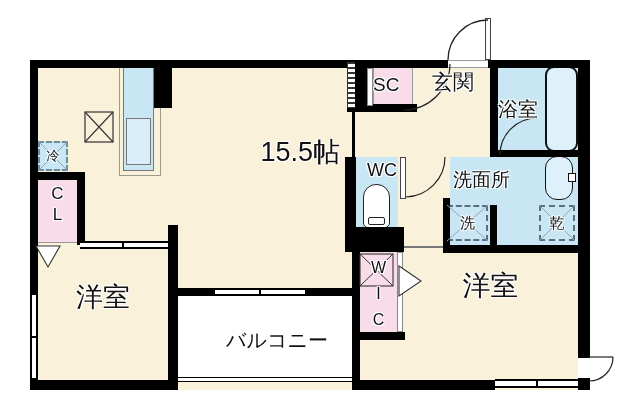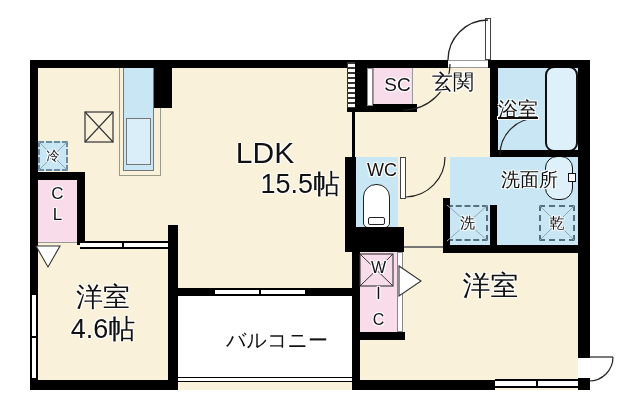--- a/index.html
+++ b/index.html
@@ -111,48 +111,46 @@
       <path d="M 360 254 L 393 286 M 393 254 L 360 286" stroke="#333" stroke-width="1"></path>
     </g>
     <path d="M 38 141 L 68 171 M 68 141 L 38 171" stroke="#8FA8B8" stroke-width="1"></path>
     <path d="M 447 205 L 488 241 M 488 205 L 447 241" stroke="#8FA8B8" stroke-width="1"></path>
     <path d="M 539 205 L 575 241 M 575 205 L 539 241" stroke="#8FA8B8" stroke-width="1"></path>
     <path d="M 36 246 L 48 267 L 60 246 Z" fill="#fff" stroke="#333" stroke-width="1.1"></path>
     <path d="M 399 266 L 421 281 L 399 296 Z" fill="#fff" stroke="#333" stroke-width="1.1"></path>
   </svg>
 
   <div class="lbl" style="left:190px;top:137px;width:150px;text-align:center;">
-    <div style="font-size:30px;line-height:32px;">LDK</div>
     <div style="font-size:27px;line-height:31px;text-align:right;">15.5帖</div>
   </div>
 
   <div class="lbl" style="left:432px;top:68px;font-size:21px;">玄関</div>
-  <div class="lbl" style="left:373px;top:74px;width:49px;text-align:center;font-size:19px;">SC</div>
-  <div class="lbl" style="left:498px;top:96px;font-size:20px;text-decoration:underline;">浴室</div>
+  <div class="lbl" style="left:373px;top:74px;width:49px;font-size:19px;">SC</div>
+  <div class="lbl" style="left:498px;top:96px;font-size:20px;">浴室</div>
   <div class="lbl" style="left:356px;top:160px;width:52px;text-align:center;font-size:18px;">WC</div>
-  <div class="lbl" style="left:453px;top:167px;font-size:19px;margin-left:48px;">洗面所</div>
+  <div class="lbl" style="left:453px;top:167px;font-size:19px;">洗面所</div>
 
   <div class="lbl ctr" style="left:38px;top:141px;width:30px;height:30px;font-size:13px;">冷</div>
   <div class="lbl ctr" style="left:447px;top:205px;width:41px;height:36px;font-size:15px;">洗</div>
   <div class="lbl ctr" style="left:539px;top:205px;width:36px;height:36px;font-size:15px;">乾</div>
 
   <div class="lbl" style="left:38px;top:183px;width:39px;text-align:center;font-size:17px;line-height:21px;">
     <div>C</div>
     <div>L</div>
   </div>
 
   <div class="lbl" style="left:360px;top:255px;width:37px;text-align:center;font-size:16px;line-height:26px;">
     <div>W</div>
     <div>I</div>
     <div>C</div>
   </div>
 
   <div class="lbl" style="left:38px;top:281px;width:130px;text-align:center;">
     <div style="font-size:27px;line-height:32px;">洋室</div>
-    <div style="font-size:27px;line-height:32px;">4.6帖</div>
   </div>
 
   <div class="lbl" style="left:408px;top:268px;width:165px;text-align:center;">
     <div style="font-size:28px;line-height:35px;">洋室</div>
   </div>
 
   <div class="lbl" style="left:178px;top:327px;width:198px;text-align:center;font-size:20px;">バルコニー</div>
 
 </div>
 

